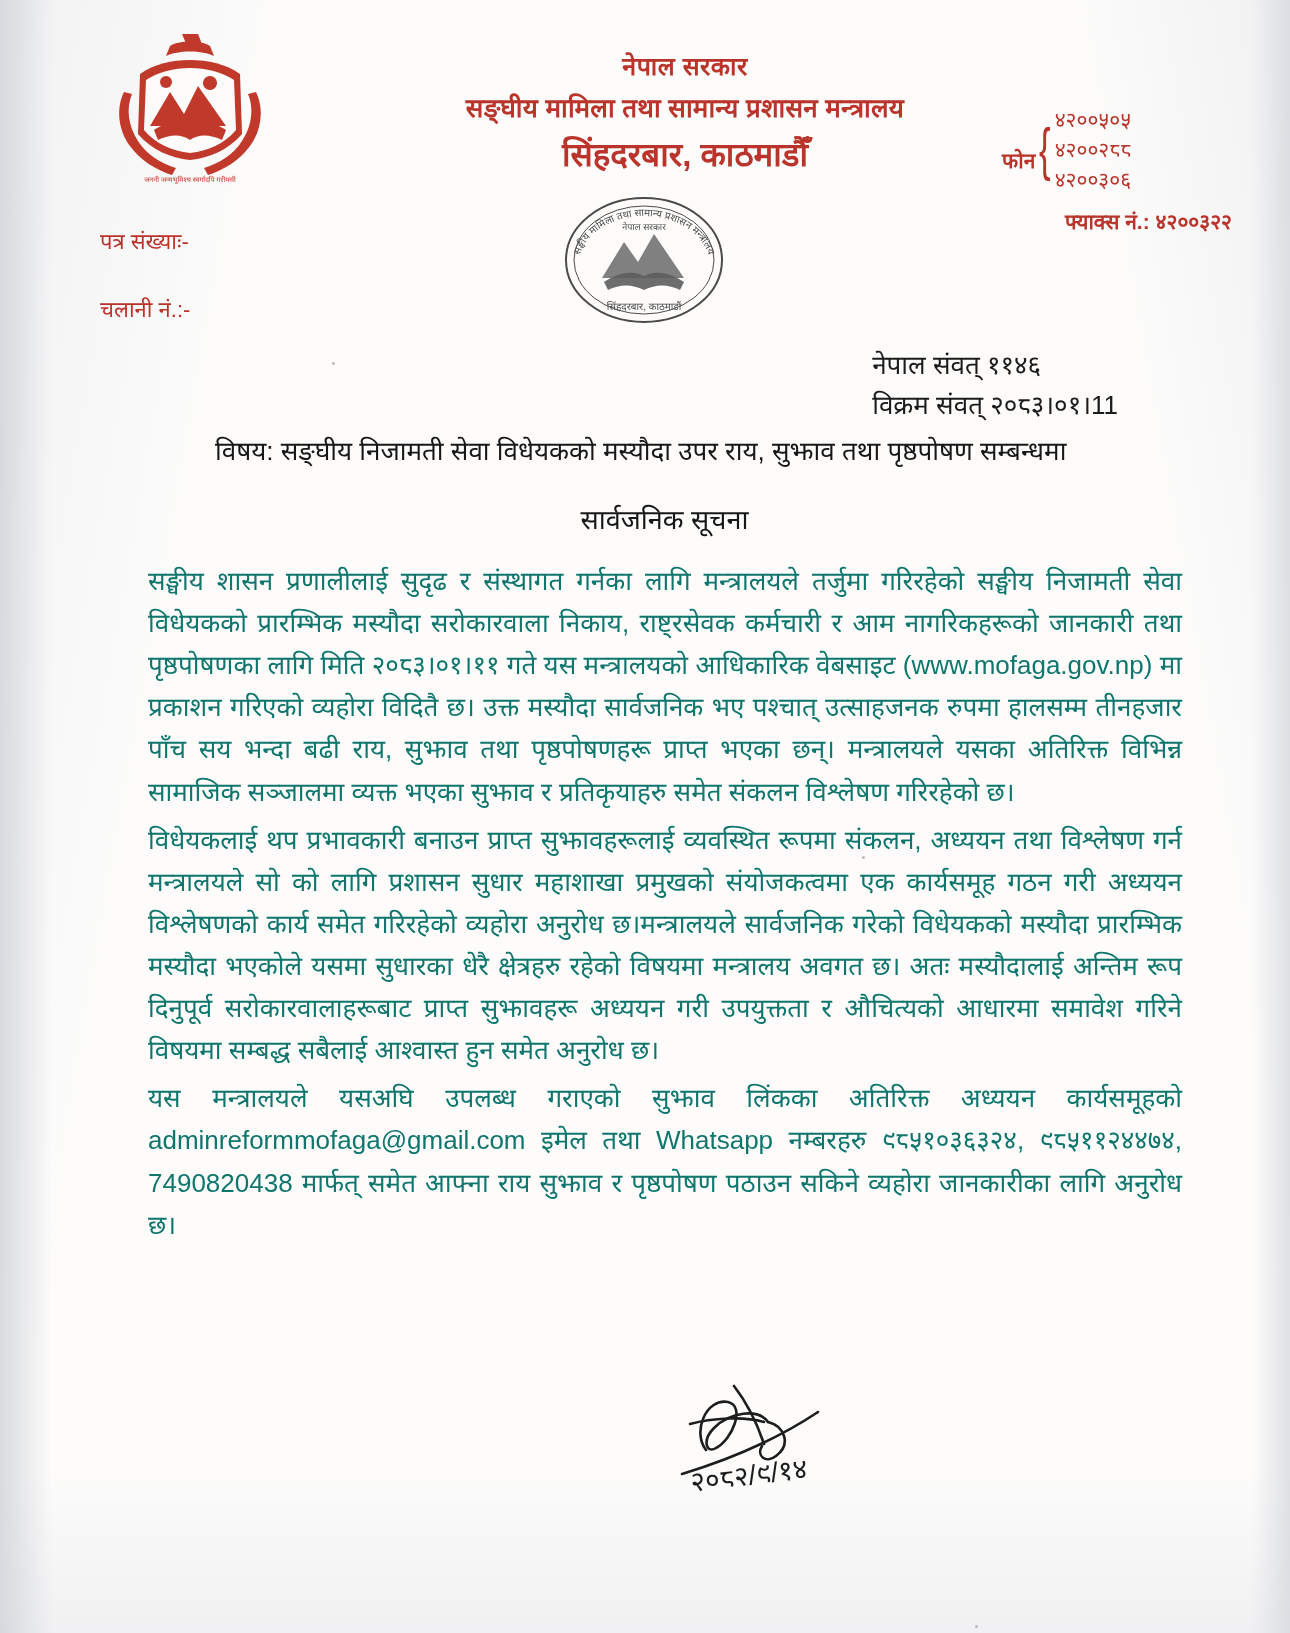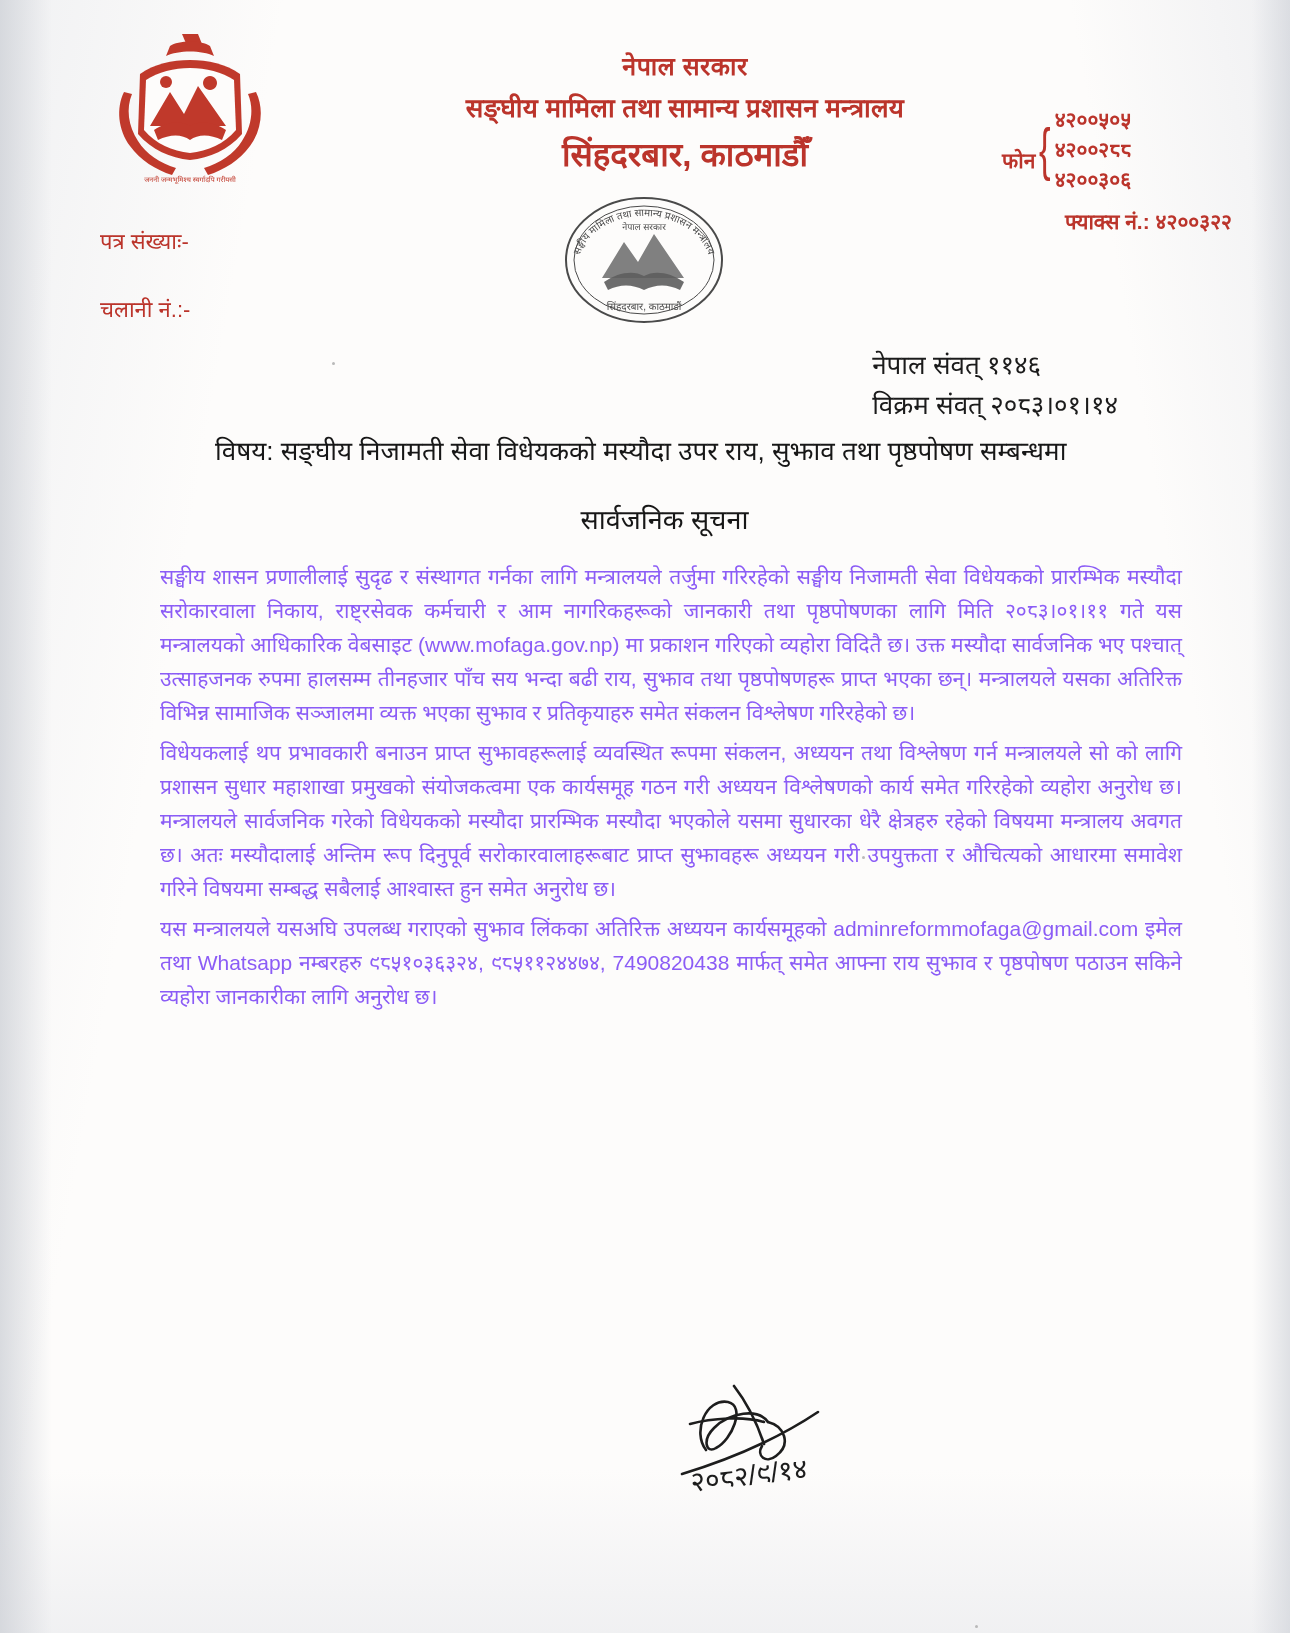--- a/index.html
+++ b/index.html
@@ -116,21 +116,21 @@
     line-height: 58px;
     font-weight: 400;
     transform: scaleX(0.6);
     margin: 0 -4px;
   }
   .phone-nums {
     display: flex;
     flex-direction: column;
     gap: 2px;
     font-size: 21px;
-    font-weight: 700;
+    font-weight: 400;
   }
   .fax-row {
     margin-top: 14px;
     text-align: right;
     font-size: 21px;
     font-weight: 700;
     white-space: nowrap;
   }
 
   
@@ -187,26 +187,26 @@
     color: #171717;
     font-family: "Liberation Sans", sans-serif;
     padding-left: 39px;
   }
   .notice-title span {
     border-bottom: 1px solid transparent;
   }
 
   .content {
     position: absolute;
-    left: 160px;
+    left: 148px;
     right: 108px;
     top: 560px;
-    font-size: 21px;
+    font-size: 26px;
     line-height: 1.62;
-    color: #8b5cf6;
+    color: #0f766e;
     text-align: justify;
     font-family: "Liberation Sans", sans-serif;
   }
   .content p {
     margin: 0 0 6px 0;
     text-align: justify;
     text-justify: inter-word;
   }
 
   
@@ -310,21 +310,21 @@
     </div>
 
     <div class="meta-left">
       <div>पत्र संख्याः-</div>
       <div>चलानी नं.:-</div>
     </div>
   </div>
 
   <div class="dates">
     <div>नेपाल संवत् ११४६</div>
-    <div>विक्रम संवत् २०८३।०१।१४</div>
+    <div>विक्रम संवत् २०८३।०१।11</div>
   </div>
 
   <div class="subject">
     <span>विषय:</span>
     <span>सङ्‍घीय निजामती सेवा विधेयकको मस्यौदा उपर राय, सुझाव तथा पृष्ठपोषण सम्बन्धमा</span>
   </div>
 
   <div class="notice-title">
     <span>सार्वजनिक सूचना</span>
   </div>

